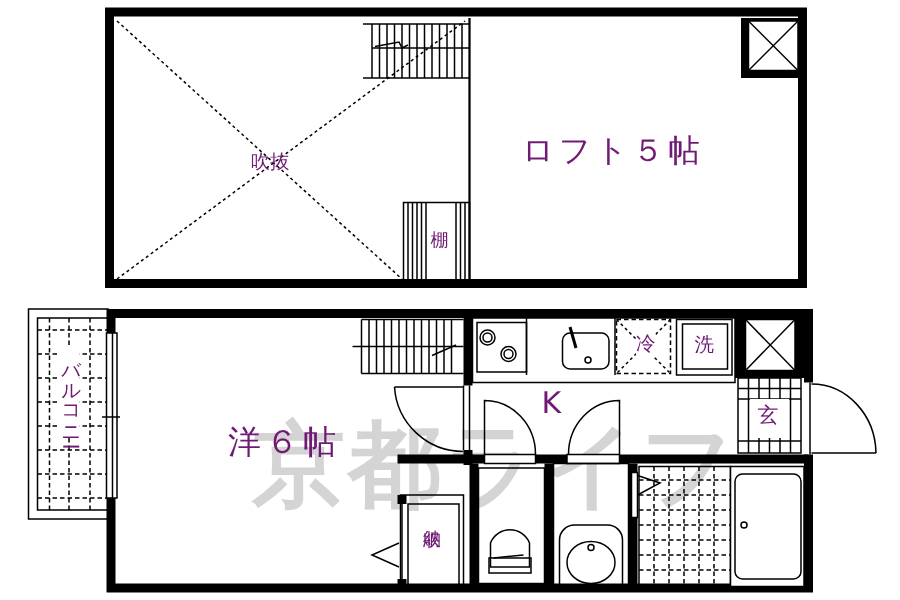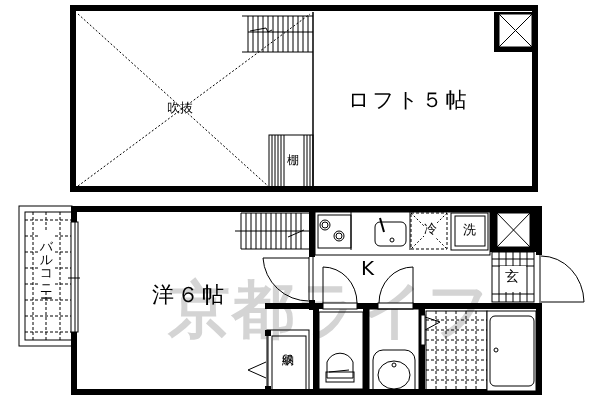--- a/index.html
+++ b/index.html
@@ -1,17 +1,17 @@
 <!DOCTYPE html>
 <html><head>
 <meta charset="utf-8">
 <style>
   html, body { margin: 0; padding: 0; background: #ffffff; }
   body { width: 600px; height: 400px; position: relative; overflow: hidden; font-family: "DejaVu Sans", sans-serif; }
-  .label { position: absolute; color: #000000; white-space: nowrap; }
+  .label { position: absolute; color: #701a75; white-space: nowrap; }
   .watermark { position: absolute; color: #d4d4d4; font-weight: bold; font-size: 62px; letter-spacing: 2px; white-space: nowrap; font-family: "DejaVu Sans", sans-serif; }
   svg { position: absolute; left: 0; top: 0; }
   .vert { writing-mode: vertical-rl; text-orientation: upright; }
 </style>
 </head>
 <body>
 
 <div class="watermark" style="left:168px; top:268px;">京都ライフ</div>
 
 <svg width="600" height="400" viewBox="0 0 600 400">

